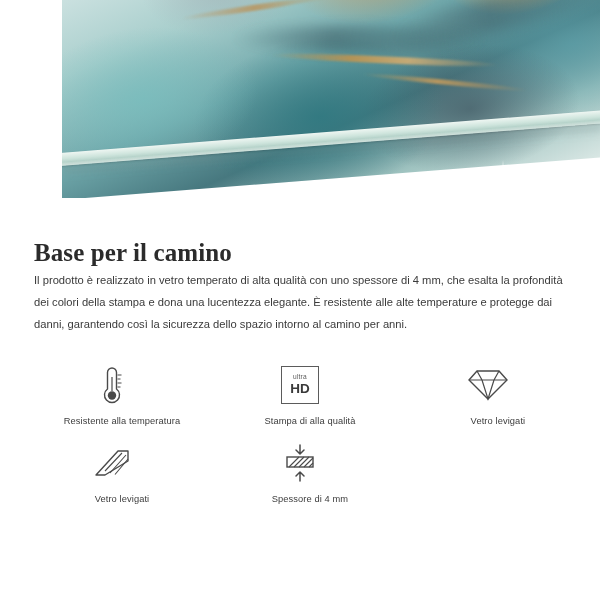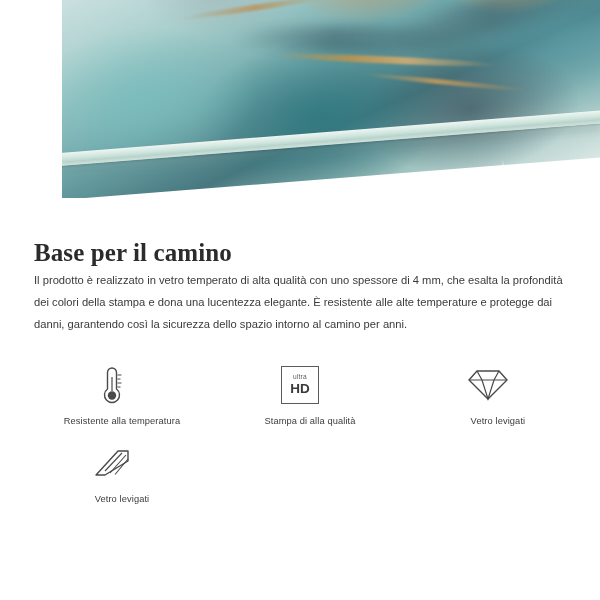--- a/index.html
+++ b/index.html
@@ -291,15 +291,26 @@
     <div class="feature">
       <div class="feature-icon">
         <svg width="40" height="36" viewBox="0 0 40 36">
           <path d="M4 30 L26 6 L36 6 L36 16 L13 30 Z" fill="none" stroke="#4a4a4a" stroke-width="1.4" stroke-linejoin="round"></path>
           <path d="M13 26 L30 8 M18 28 L34 10 M23 29.5 L36 14" stroke="#4a4a4a" stroke-width="1.1"></path>
         </svg>
       </div>
       <div class="feature-label">Vetro levigati</div>
     </div>
 
+    <div class="feature">
+      <div class="feature-icon">
+        <svg width="40" height="40" viewBox="0 0 40 40">
+          <path d="M20 2 v8 M16 7 l4 4 l4 -4" fill="none" stroke="#4a4a4a" stroke-width="1.5" stroke-linecap="round" stroke-linejoin="round"></path>
+          <rect x="7" y="14" width="26" height="10" fill="none" stroke="#4a4a4a" stroke-width="1.4"></rect>
+          <path d="M9 24 L19 14 M14 24 L24 14 M19 24 L29 14 M24 24 L33 15 M29 24 L33 20" stroke="#4a4a4a" stroke-width="1.1"></path>
+          <path d="M20 38 v-8 M16 33 l4 -4 l4 4" fill="none" stroke="#4a4a4a" stroke-width="1.5" stroke-linecap="round" stroke-linejoin="round"></path>
+        </svg>
+      </div>
+      <div class="feature-label">Spessore di 4 mm</div>
+    </div>
 
   </div>
 </div>
 
 </body></html>

